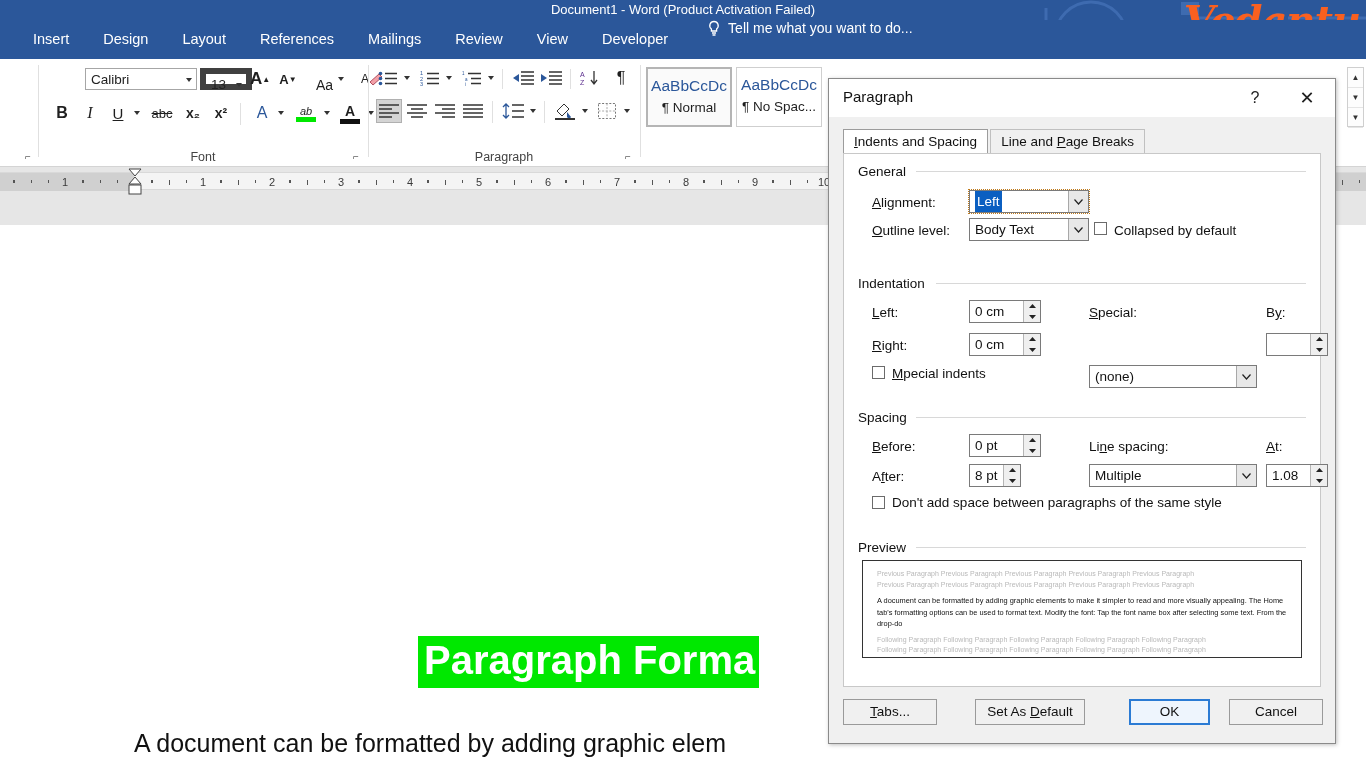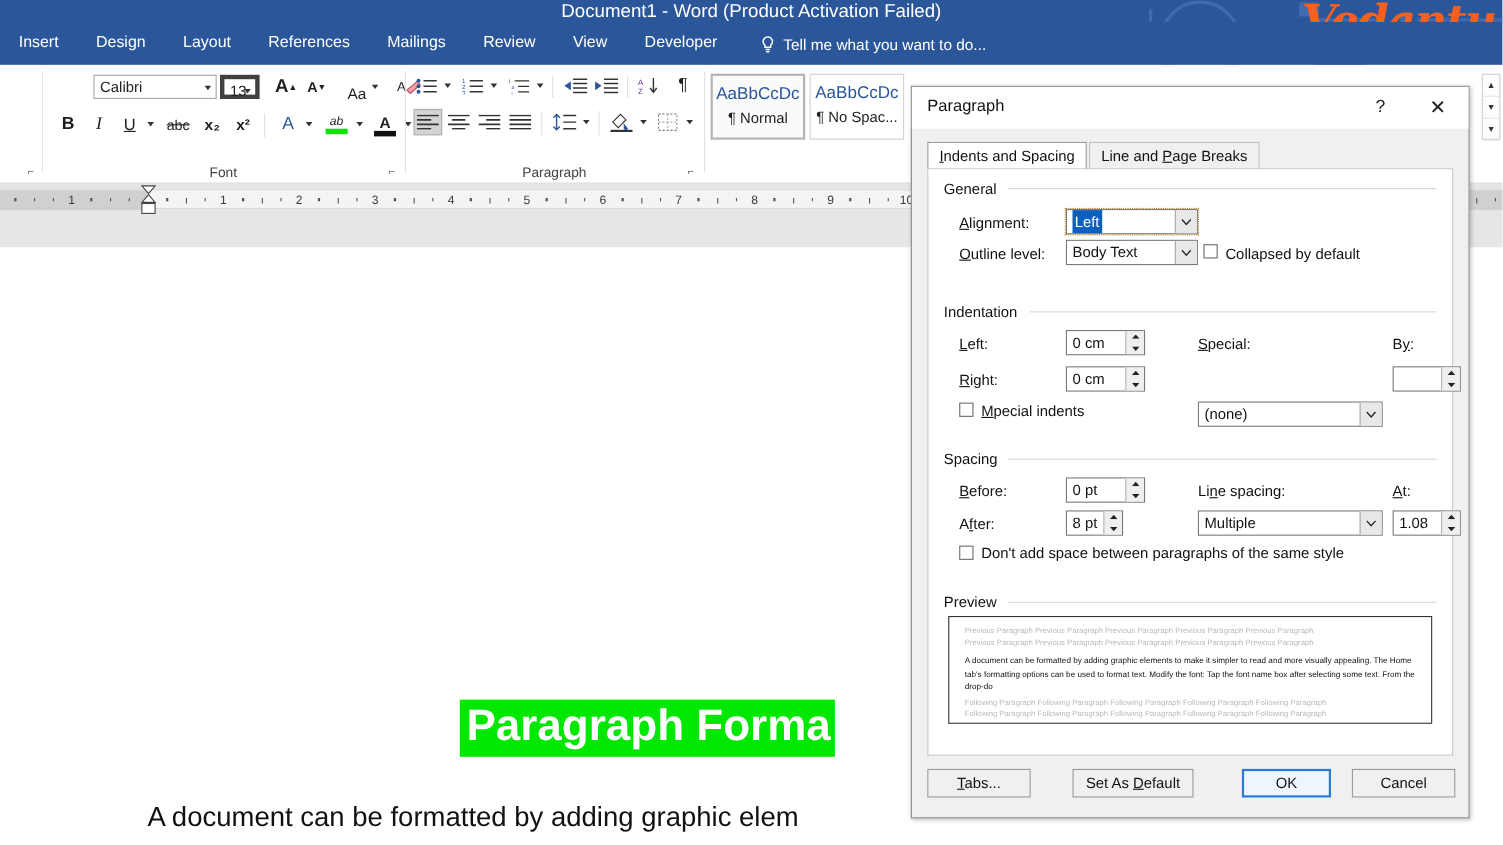--- a/index.html
+++ b/index.html
@@ -9,33 +9,33 @@
     overflow: hidden;
     font-family: "Liberation Sans", sans-serif;
     background: #fff;
   }
   #app { position: relative; width: 1366px; height: 768px; overflow: hidden; }
 
   
   .titlebar {
     position: absolute; left: 0; top: 0; width: 1366px; height: 20px;
     background: #2b579a; color: #ffffff;
-    font-size: 17px; text-align: center; line-height: 20px;
+    font-size: 13px; text-align: center; line-height: 20px;
     overflow: hidden; white-space: nowrap;
   }
   .deco-circuit {
     position: absolute; right: 0; top: 0; width: 470px; height: 80px;
     overflow: hidden; pointer-events: none;
   }
   
   .tabstrip {
     position: absolute; left: 0; top: 20px; width: 1366px; height: 39px;
     background: #2b579a;
   }
-  .tabs { display: flex; align-items: center; height: 39px; padding-left: 0; }
+  .tabs { display: flex; align-items: flex-start; height: 39px; padding-left: 16px; }
   .tab {
     color: #ffffff; font-size: 14.5px; padding: 0 17px; line-height: 39px;
     white-space: nowrap; cursor: default;
   }
   .tellme {
     display: flex; align-items: center; gap: 7px; margin-left: 22px;
     color: #ffffff; font-size: 14px; white-space: nowrap;
   }
   .bulb { display: inline-block; width: 14px; height: 16px; position: relative; }
 
@@ -57,22 +57,22 @@
     font-size: 10px; color: #666; line-height: 12px; text-align: center;
   }
 
   
   .fontname {
     position: absolute; left: 47px; top: 9px; width: 112px; height: 22px;
     border: 1px solid #a6a6a6; background: #fff;
     font-size: 13.5px; color: #222; padding: 2px 16px 0 5px; line-height: 18px;
   }
   .fontsize {
-    position: absolute; left: 162px; top: 9px; width: 36px; height: 22px;
-    border: 4px solid #404040; background: #fff;
+    position: absolute; left: 162px; top: 9px; width: 52px; height: 22px;
+    border: 6px solid #404040; background: #fff;
     font-size: 13.5px; color: #222; padding: 2px 14px 0 5px; line-height: 18px;
   }
   .caret-sm {
     position: absolute; right: 4px; top: 9px;
     border-left: 3.5px solid transparent; border-right: 3.5px solid transparent;
     border-top: 4px solid #333;
   }
   .ricon {
     position: absolute; display: flex; align-items: center; justify-content: center;
     color: #1f1f1f; font-size: 15px; cursor: default;

